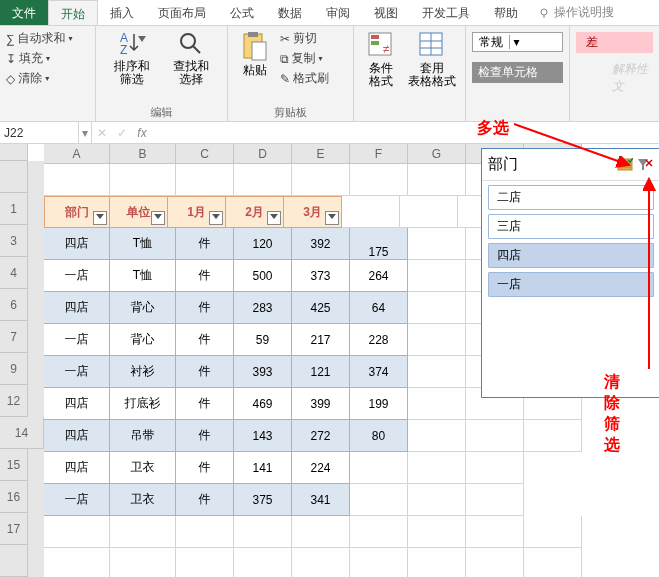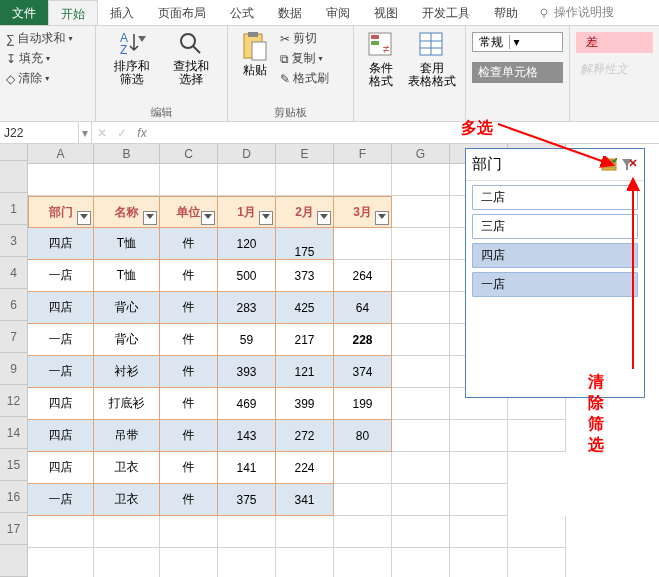--- a/index.html
+++ b/index.html
@@ -175,21 +175,21 @@
         <span>常规</span>
         <div class="arr">▾</div>
       </div>
       <div class="chk-btn">检查单元格</div>
     </div>
     <div class="rgroup-label">&nbsp;</div>
   </div>
   <div class="rgroup" style="border-right:none;flex:1;">
     <div style="padding-top:4px;display:flex;flex-direction:column;gap:6px;">
       <div style="background:#ffc7ce;color:#9c0006;padding:2px 10px;">差</div>
-      <div class="ghost" style="padding:2px 4px;">解释性文</div>
+      <div class="ghost" style="padding:2px 4px;margin-left:32px;">解释性文</div>
     </div>
     <div class="rgroup-label">&nbsp;</div>
   </div>
 </div>
 
 <div class="namebox-row">
   <input class="namebox" value="J22" style="">
   <div class="nb-sep">▾</div>
   <div class="fx-btn" style="color:#ccc;">✕</div>
   <div class="fx-btn" style="color:#ccc;">✓</div>
@@ -202,21 +202,21 @@
     <div class="corner"></div>
     <div class="rowhdrs" id="rowhdrs">
         <div class="hcell" style="width: 28px; height: 32px;"></div>
         <div class="hcell" style="width: 28px; height: 32px;">1</div>
         <div class="hcell" style="width: 28px; height: 32px;">3</div>
         <div class="hcell" style="width: 28px; height: 32px;">4</div>
         <div class="hcell" style="width: 28px; height: 32px;">6</div>
         <div class="hcell" style="width: 28px; height: 32px;">7</div>
         <div class="hcell" style="width: 28px; height: 32px;">9</div>
         <div class="hcell" style="width: 28px; height: 32px; text-align: center;">12</div>
-        <div class="hcell" style="width: 28px; height: 32px;">14</div>
+        <div class="hcell" style="width: 44px; height: 32px;">14</div>
         <div class="hcell" style="width: 28px; height: 32px;">15</div>
         <div class="hcell" style="width: 28px; height: 32px;">16</div>
         <div class="hcell" style="width: 28px; height: 32px;">17</div>
         <div class="hcell" style="width: 28px; height: 32px;"></div>
       </div>
   </div>
   <div style="display:flex;flex-direction:column;position:relative;">
     <div class="colhdrs" id="colhdrs">
         <div class="hcell" style="width: 66px; height: 20px;">A</div>
         <div class="hcell" style="width: 66px; height: 20px;">B</div>
@@ -254,28 +254,20 @@
         </div>
         <div class="row">
           <div class="cell hdr" style="width: 66px;">
             <span>部门</span>
             <div class="filter-pin">
               <svg width="8" height="8" viewBox="0 0 8 8">
                 <path d="M0 0 L8 0 L4 5 Z" fill="#555"></path>
               </svg>
             </div>
           </div>
-          <div class="cell hdr" style="width: 66px;">
-            <span>名称</span>
-            <div class="filter-pin">
-              <svg width="8" height="8" viewBox="0 0 8 8">
-                <path d="M0 0 L8 0 L4 5 Z" fill="#555"></path>
-              </svg>
-            </div>
-          </div>
           <div class="cell hdr" style="width: 58px;">
             <span>单位</span>
             <div class="filter-pin">
               <svg width="8" height="8" viewBox="0 0 8 8">
                 <path d="M0 0 L8 0 L4 5 Z" fill="#555"></path>
               </svg>
             </div>
           </div>
           <div class="cell hdr" style="width: 58px;">
             <span>1月</span>
@@ -311,20 +303,23 @@
           </div>
           <div class="cell band" style="width: 66px;">
             <span>T恤</span>
           </div>
           <div class="cell band" style="width: 58px;">
             <span>件</span>
           </div>
           <div class="cell band" style="width: 58px;">
             <span>120</span>
           </div>
+          <div class="cell band" style="width: 58px;">
+            <span>392</span>
+          </div>
           <div class="cell band" style="width: 58px; align-items: flex-end;">
             <span>175</span>
           </div>
           <div class="cell empt" style="width: 58px;"></div>
           <div class="cell empt" style="width: 58px;"></div>
           <div class="cell empt" style="width: 58px;"></div>
         </div>
         <div class="row">
           <div class="cell plain" style="width: 66px;">
             <span>一店</span>
@@ -380,21 +375,21 @@
           </div>
           <div class="cell plain" style="width: 58px;">
             <span>件</span>
           </div>
           <div class="cell plain" style="width: 58px;">
             <span>59</span>
           </div>
           <div class="cell plain" style="width: 58px;">
             <span>217</span>
           </div>
-          <div class="cell plain" style="width: 58px; font-weight: bold;">
+          <div class="cell plain" style="width: 58px;">
             <span>228</span>
           </div>
           <div class="cell empt" style="width: 58px;"></div>
           <div class="cell empt" style="width: 58px;"></div>
           <div class="cell empt" style="width: 58px;"></div>
         </div>
         <div class="row">
           <div class="cell band" style="width: 66px;">
             <span>一店</span>
           </div>

